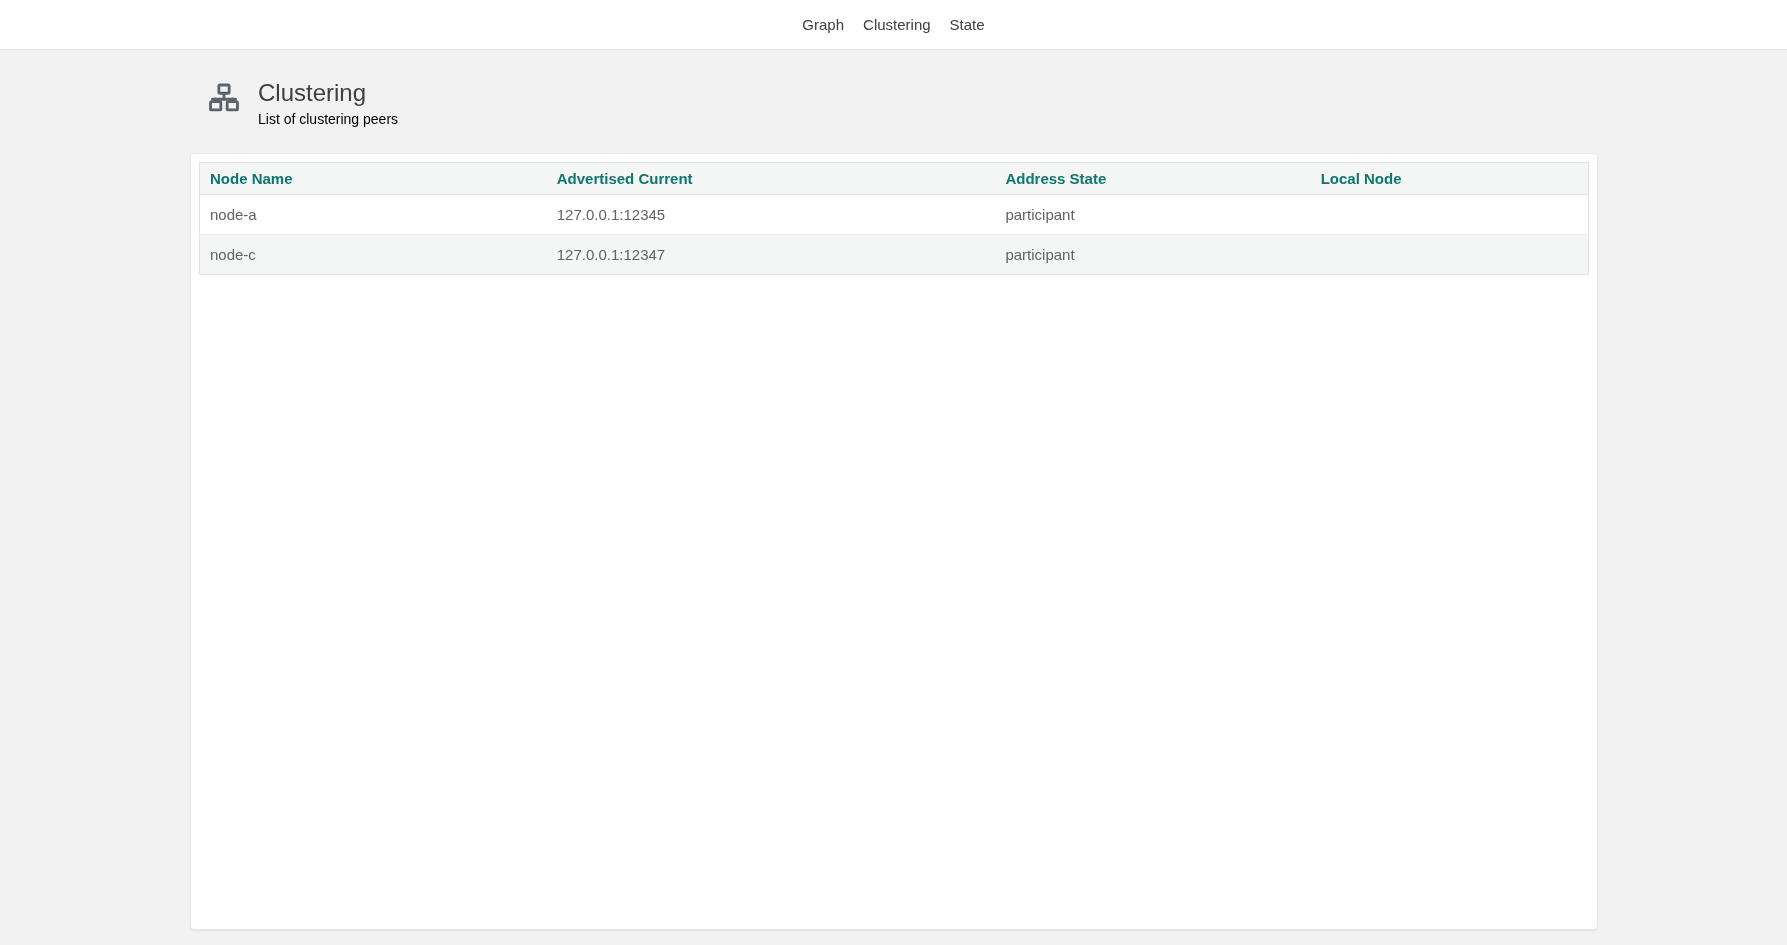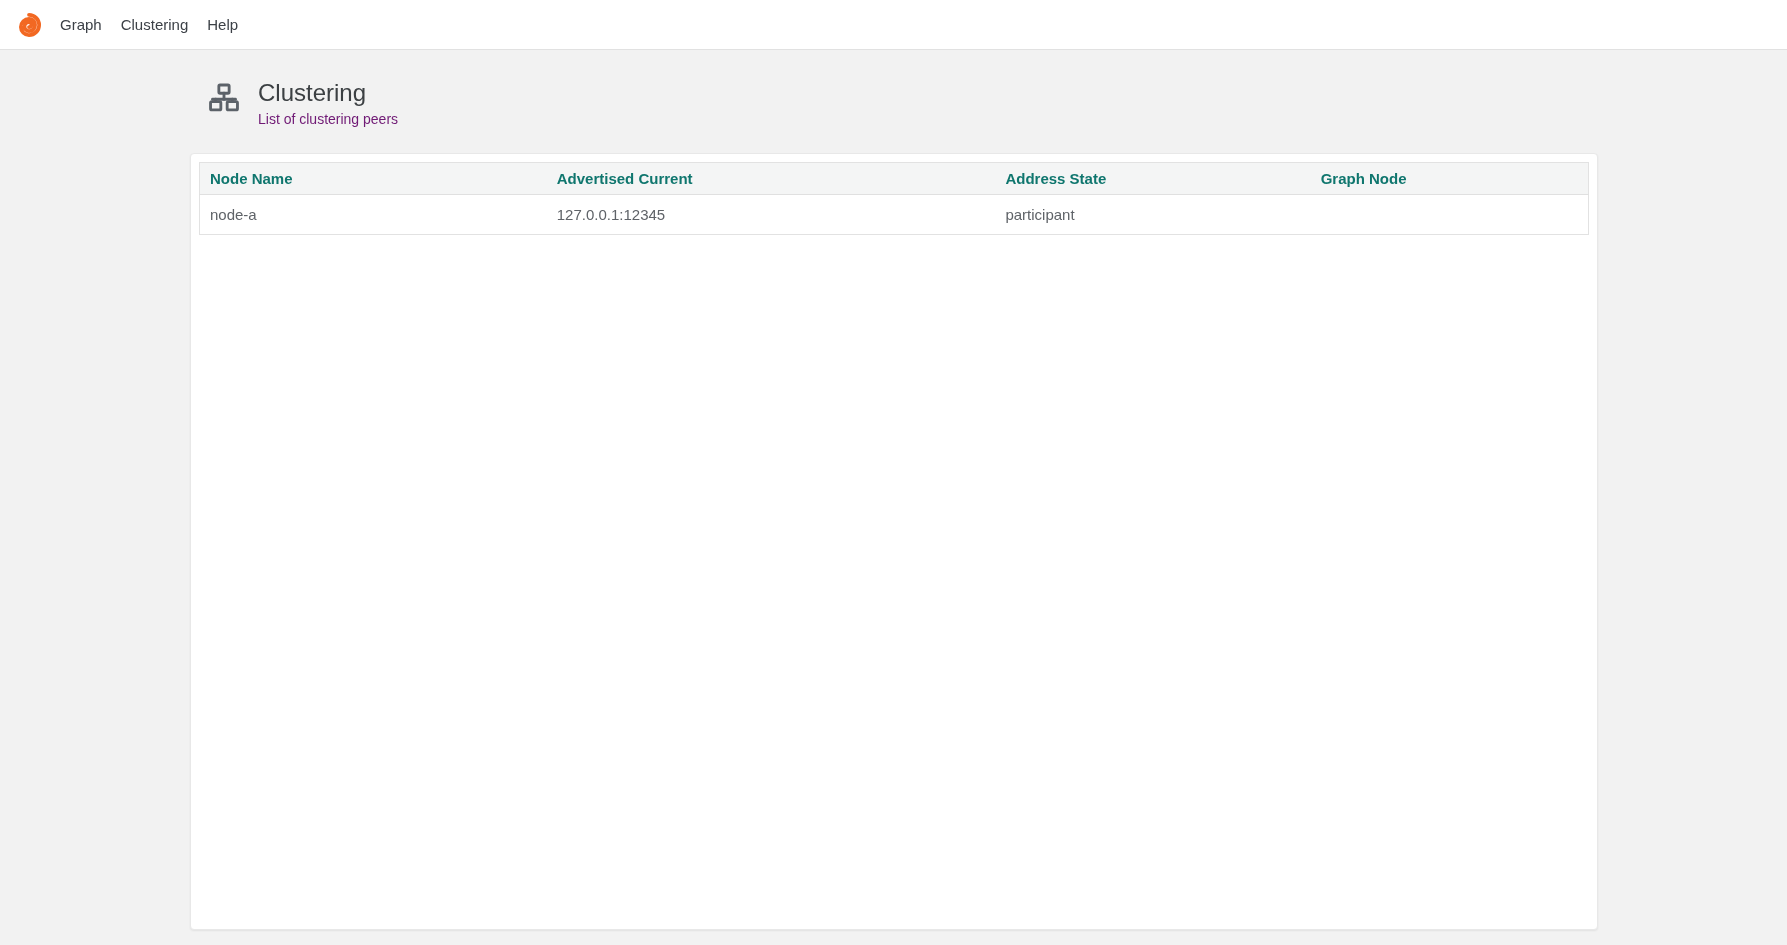--- a/index.html
+++ b/index.html
@@ -8,33 +8,34 @@
     font-family: "Liberation Sans", sans-serif;
     background: #f2f2f2;
     overflow: hidden;
   }
   
   .topnav {
     height: 50px; background: #ffffff;
     border-bottom: 1px solid #e1e1e1;
     display: flex; align-items: center;
     padding: 0 16px;
+    flex-direction: column;
   }
   .logo { width: 26px; height: 26px; margin-right: 18px; display: block; cursor: pointer; }
   .nav-items { display: flex; align-items: center; gap: 19px; }
   .nav-item {
     font-size: 15px; color: #3c4147; text-decoration: none; cursor: pointer;
     line-height: 50px; white-space: nowrap;
   }
   
   .content { padding: 0 189px 0 190px; }
   .page-header { display: flex; align-items: flex-start; margin: 28px 0 0 15px; }
   .page-header-icon { width: 38px; height: 38px; margin-right: 15px; flex: 0 0 auto; margin-top: 3px; }
   .page-title { font-size: 24px; font-weight: 400; color: #3c4043; line-height: 30px; }
-  .page-subtitle { font-size: 14px; color: #701a75; margin-top: 3px; }
+  .page-subtitle { font-size: 14px; color: #000000; margin-top: 3px; }
   
   .card {
     margin-top: 26px; background: #ffffff; height: 777px;
     border: 1px solid #e8e8e8; border-radius: 4px;
     box-shadow: 0 1px 2px rgba(0,0,0,0.07);
     padding: 8px;
   }
   table.peers {
     width: 100%; border-collapse: collapse; table-layout: fixed;
     border: 1px solid #e2e2e2;
@@ -66,21 +67,21 @@
 </head>
 <body>
 
 <nav class="topnav">
   <svg class="logo" viewBox="0 0 32 32" fill="none" stroke="#f26822" stroke-width="4.6" stroke-linecap="round">
     <path d="M16 3.5 A12.5 12.5 0 0 1 16 28.5 A10 10 0 0 1 16 8.5 A7.5 7.5 0 0 1 16 23.5 A5.5 5.5 0 0 1 16 12.5 A3 3 0 0 1 16 18.5"></path>
   </svg>
   <div class="nav-items">
     <a class="nav-item">Graph</a>
     <a class="nav-item">Clustering</a>
-    <a class="nav-item">Help</a>
+    <a class="nav-item">State</a>
   </div>
 </nav>
 
 <main class="content">
 
   <header class="page-header">
     <svg class="page-header-icon" viewBox="0 0 48 48" fill="none" stroke="#5c6269" stroke-width="3.6" stroke-linejoin="round" stroke-linecap="round">
       <rect x="17.5" y="5" width="13" height="10.5" rx="1.5"></rect>
       <path d="M24 15.5 V23"></path>
       <path d="M9.5 23 H38.5"></path>
@@ -101,27 +102,35 @@
           <col class="c1">
           <col class="c2">
           <col class="c3">
           <col class="c4">
         </colgroup>
       <thead>
         <tr>
           <th>Node Name</th>
           <th>Advertised Current</th>
           <th>Address State</th>
-          <th>Graph Node</th>
+          <th>Local Node</th>
         </tr>
       </thead>
       <tbody>
         <tr>
           <td>node-a</td>
           <td>127.0.0.1:12345</td>
+          <td>participant</td>
+          <td>
+            
+          </td>
+        </tr>
+        <tr>
+          <td>node-c</td>
+          <td>127.0.0.1:12347</td>
           <td>participant</td>
           <td>
             
           </td>
         </tr>
       </tbody>
     </table>
   </section>
 
 </main>

